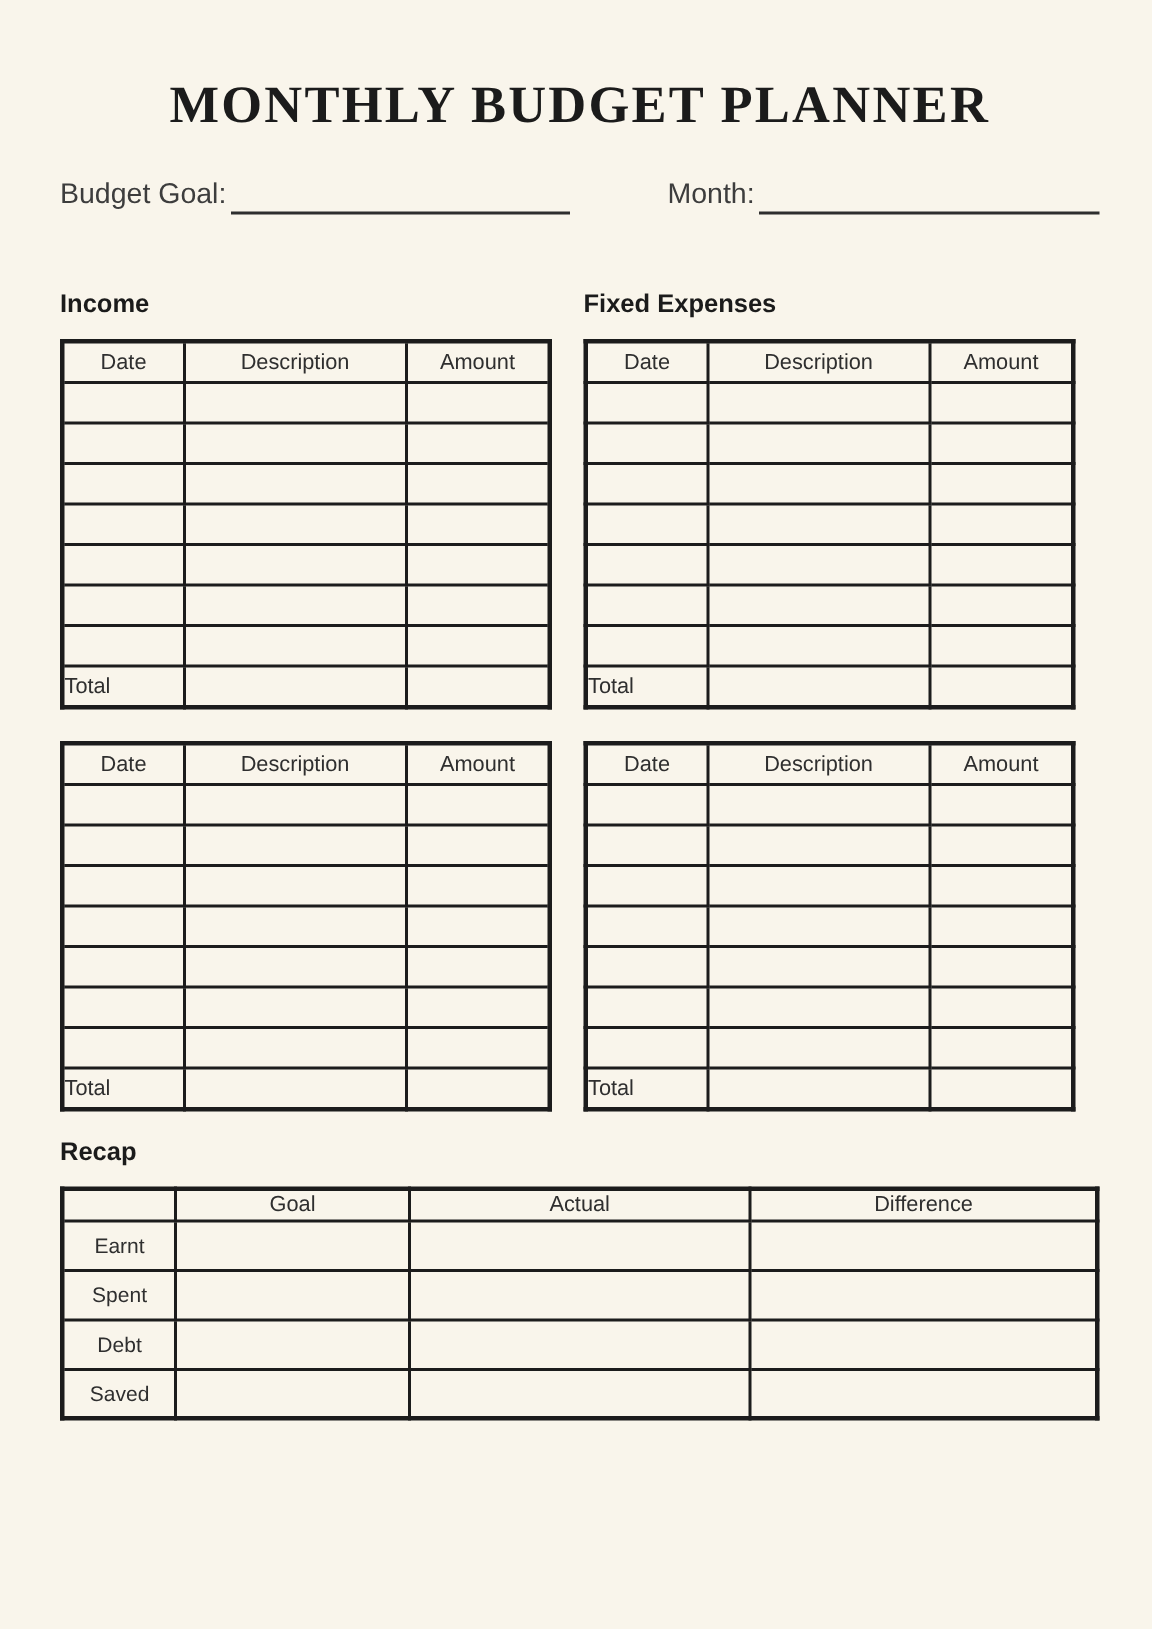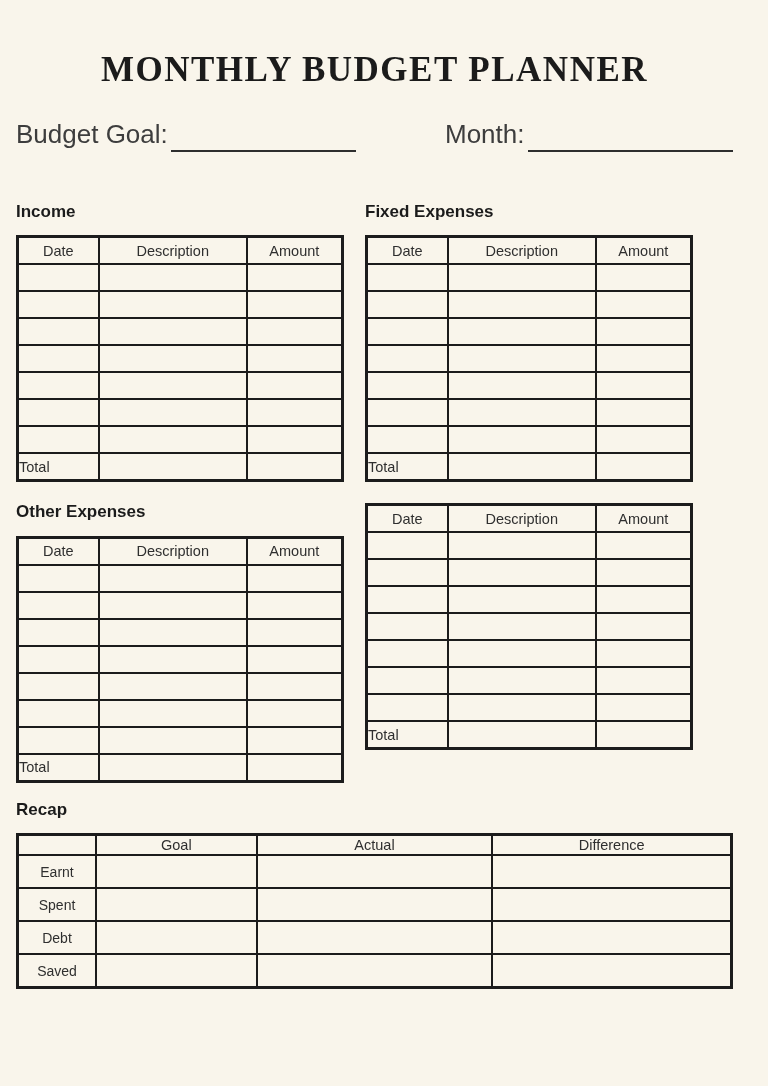--- a/index.html
+++ b/index.html
@@ -11,42 +11,42 @@
   *{box-sizing:border-box;}
   html,body{margin:0;padding:0;}
   body{
     width:768px;height:1086px;overflow:hidden;
     background:var(--bg);
     font-family:"Liberation Sans","DejaVu Sans",sans-serif;
     color:var(--ink);
   }
   .page{
     width:768px;height:1086px;
-    padding:52px 35px 0 16px;
+    padding:52px 35px 0 40px;
   }
   .title{
     margin:0;
     font-family:"Liberation Serif","DejaVu Serif",serif;
     font-weight:700;
     font-size:35px;
     line-height:1;
     letter-spacing:1.5px;
     text-align:center;
     color:var(--ink);
   }
   .fields-row{
     display:flex;
     justify-content:space-between;
     margin-top:31px;
   }
   .field{display:flex;align-items:flex-end;}
   .field-budget{width:340px;}
   .field-month{width:288px;margin-left:12px;}
   .field-label{
-    font-size:26px;
+    font-size:19px;
     color:var(--label);
     white-space:nowrap;
     padding-right:3px;
     line-height:1.3;
   }
   .field-line{
     flex:1;
     border-bottom:2px solid #2E2E2E;
     height:22px;
     min-width:40px;
@@ -237,21 +237,20 @@
             </tr>
             <tr class="total-row">
               <td class="total-label">Total</td>
               <td></td>
               <td></td>
             </tr>
           </tbody>
         </table>
       </section>
       <section class="table-section">
-        <h2 class="section-title">Other Expenses</h2>
         <table class="entry-table">
           <colgroup>
             <col class="col-date">
             <col class="col-description">
             <col class="col-amount">
           </colgroup>
           <thead>
             <tr class="header-row">
               <th>Date</th>
               <th>Description</th>

